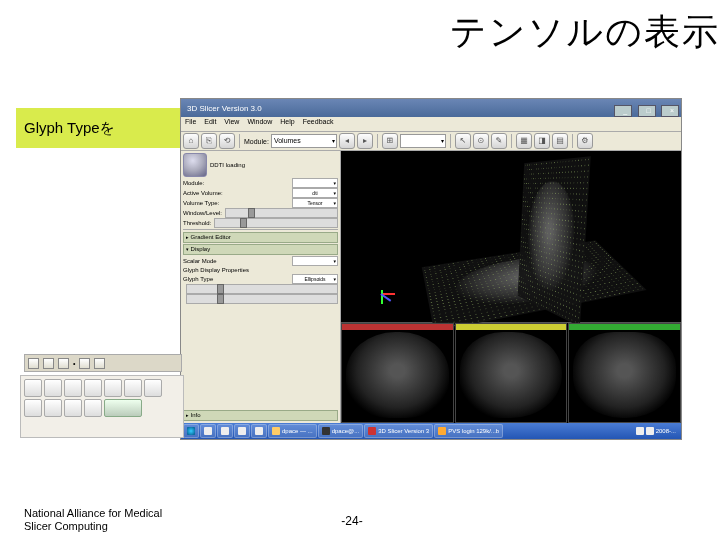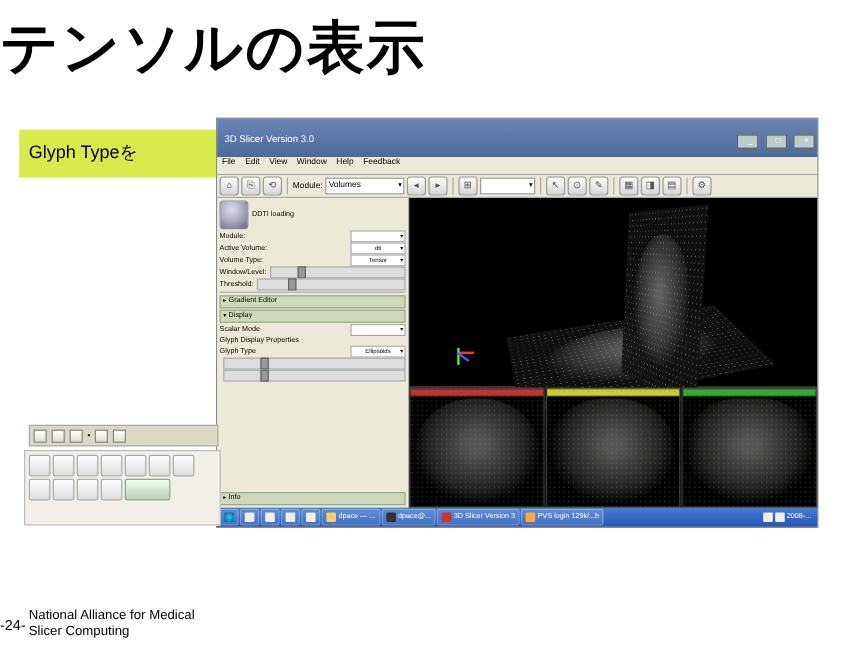--- a/index.html
+++ b/index.html
@@ -1,19 +1,19 @@
 <!DOCTYPE html>
 <html><head>
 <meta charset="utf-8">
 <style>
   body{margin:0;padding:0;width:720px;height:540px;background:#fff;font-family:"Helvetica Neue",Arial,"Hiragino Kaku Gothic ProN","Meiryo",sans-serif;position:relative;overflow:hidden}
-  .slide-title{font-size:48px;font-weight:700;text-align:left;margin:8px 0 10px;letter-spacing:2px}
+  .slide-title{font-size:36px;font-weight:400;text-align:right;margin:8px 0 10px;letter-spacing:2px}
   .callout{position:absolute;left:16px;top:108px;width:160px;padding:10px 8px;background:#d9eb4c;font-size:15px;line-height:1.35}
   .screenshot{position:absolute;left:180px;top:98px;width:500px;height:340px;border:1px solid #888;background:#e8e8e8;display:flex;flex-direction:column}
-  .win-title{height:32px;background:linear-gradient(#6a86b5,#4a6a9a);display:flex;align-items:center;justify-content:space-between;padding:0 2px}
+  .win-title{height:18px;background:linear-gradient(#6a86b5,#4a6a9a);display:flex;align-items:center;justify-content:space-between;padding:0 2px}
   .win-title span{color:#fff;font-size:8px;padding-left:4px}
   .win-btns span{display:inline-block;width:12px;height:10px;background:#bcc;border:1px solid #556;margin-left:1px;font-size:7px;line-height:10px;text-align:center}
   .menubar{height:12px;background:#ece9d8;border-bottom:1px solid #aaa;font-size:7px;padding:1px 4px;display:flex;gap:8px}
   .toolbar{height:18px;background:#ece9d8;border-bottom:1px solid #aaa;display:flex;align-items:center;gap:2px;padding:0 2px}
   .tbtn{width:14px;height:14px;background:linear-gradient(#fdfdfd,#d5d5d5);border:1px solid #999;border-radius:3px;font-size:8px;line-height:14px;text-align:center;color:#555}
   .tsep{width:1px;height:14px;background:#aaa;margin:0 2px}
   .tsel{height:12px;min-width:60px;background:#fff;border:1px solid #999;font-size:7px;line-height:12px;padding:0 2px;position:relative}
   .tsel::after{content:"▾";position:absolute;right:1px;font-size:6px}
   .workspace{flex:1;display:flex}
   .left-panel{width:155px;background:#ece9d8;border-right:1px solid #aaa;font-size:6px;padding:2px;display:flex;flex-direction:column;gap:1px}
@@ -41,21 +41,21 @@
   .plane .pb{position:absolute;inset:14%;border-radius:48%;background:radial-gradient(ellipse at 50% 45%,#666 8%,#333 52%,#0a0a0a 78%)}
   .plane .pd{position:absolute;inset:0;background-image:radial-gradient(#9ab86a 0.7px,transparent 0.7px);background-size:5px 5px;opacity:.65}
   .axis{position:absolute;left:40px;bottom:18px;width:22px;height:22px}
   .axis .r{position:absolute;width:14px;height:1.5px;background:#f33;left:0;top:11px}
   .axis .g{position:absolute;width:1.5px;height:14px;background:#3f3;left:0;bottom:0}
   .axis .b{position:absolute;width:12px;height:1.5px;background:#55f;left:0;top:11px;transform-origin:left;transform:rotate(35deg)}
   .taskbar{height:16px;background:linear-gradient(#4a7cd4,#2456b4);display:flex;align-items:center;gap:1px;padding:0 2px;font-size:6px;color:#fff}
   .taskitem{height:12px;padding:0 3px;background:rgba(255,255,255,.15);border:1px solid rgba(255,255,255,.25);border-radius:2px;line-height:12px;display:flex;align-items:center;gap:2px}
   .taskitem .ti{width:8px;height:8px;background:#eee;border-radius:1px}
   .footer{position:absolute;left:24px;bottom:6px;font-size:11px;line-height:1.25;width:220px}
-  .pagenum{position:absolute;left:0;right:16px;bottom:12px;font-size:12px}
+  .pagenum{position:absolute;left:0;right:16px;bottom:12px;text-align:center;font-size:12px}
   .icons-panel{position:absolute;left:20px;top:375px;width:156px;height:55px;border:1px solid #bbb;background:#f2efe8;padding:3px;display:flex;flex-wrap:wrap;gap:2px;align-content:flex-start}
   .ip{width:16px;height:16px;background:linear-gradient(#fff,#ddd);border:1px solid #aaa;border-radius:2px}
   .ip.wide{width:36px;background:linear-gradient(#efe,#bcb);border:1px solid #8a8}
   .crumb{position:absolute;left:24px;top:354px;height:16px;width:150px;background:#dcd8c8;border:1px solid #aaa;display:flex;align-items:center;gap:4px;font-size:7px;padding:0 3px}
   .crumb .ci{width:9px;height:9px;border:1px solid #888;background:linear-gradient(#fff,#e0ded0)}
 </style>
 </head>
 <body>
 
 <div class="slide-title">テンソルの表示</div>

